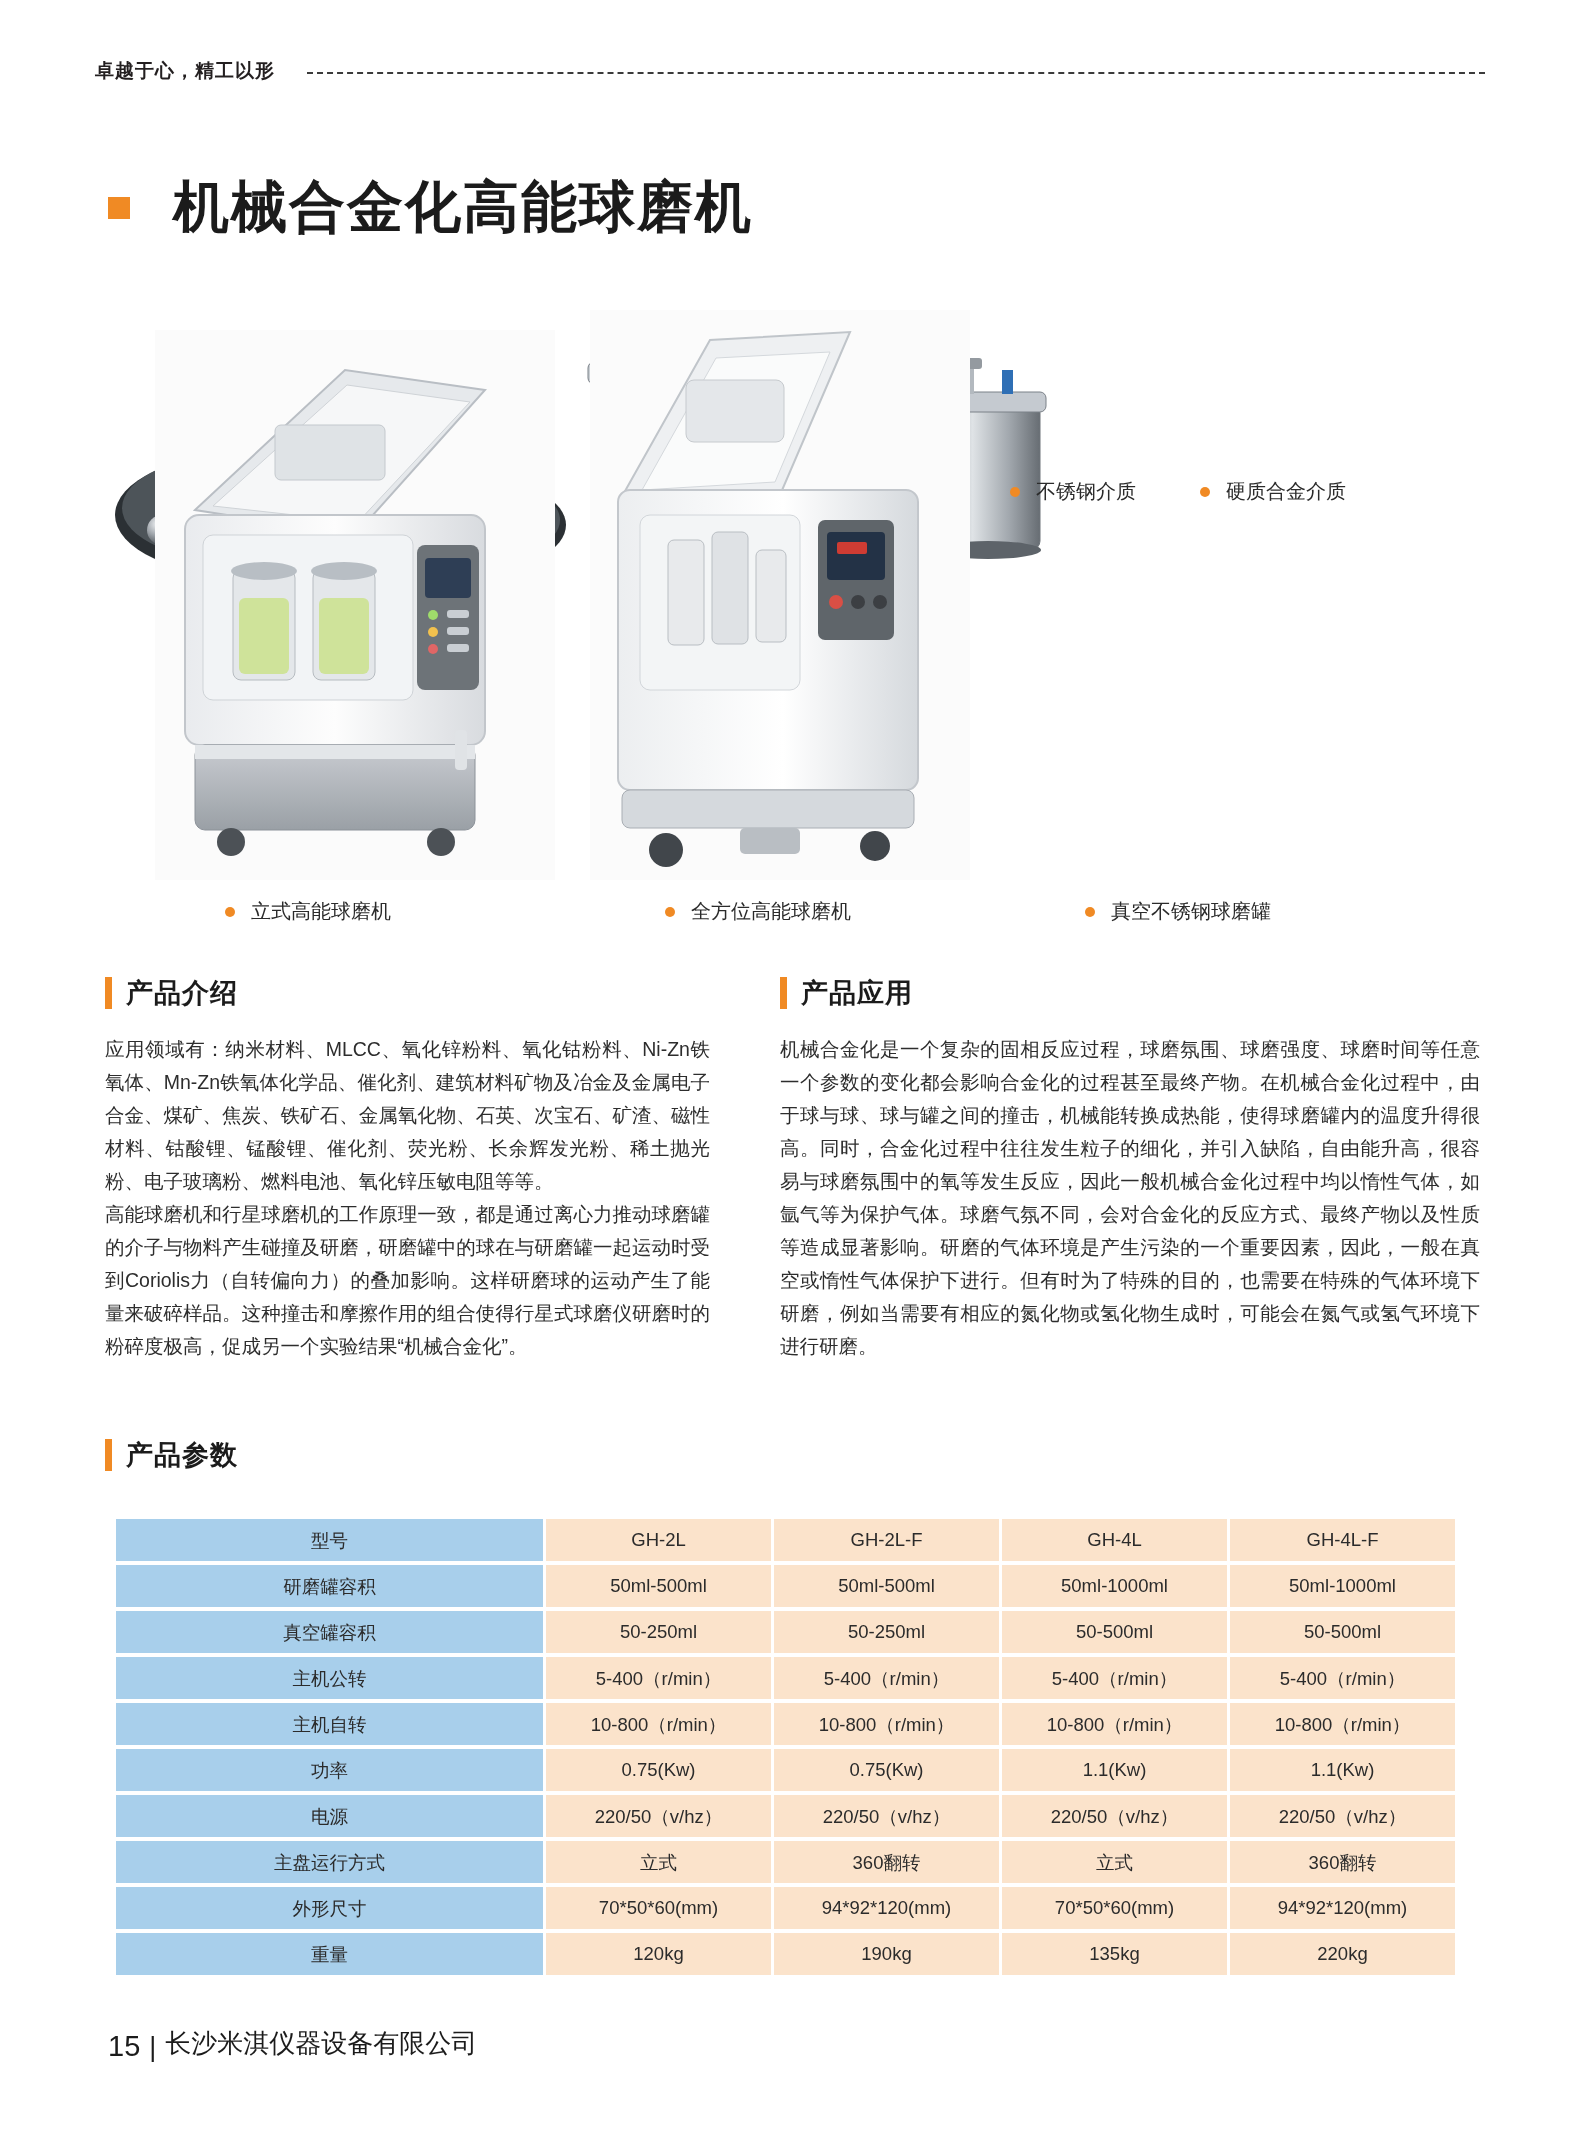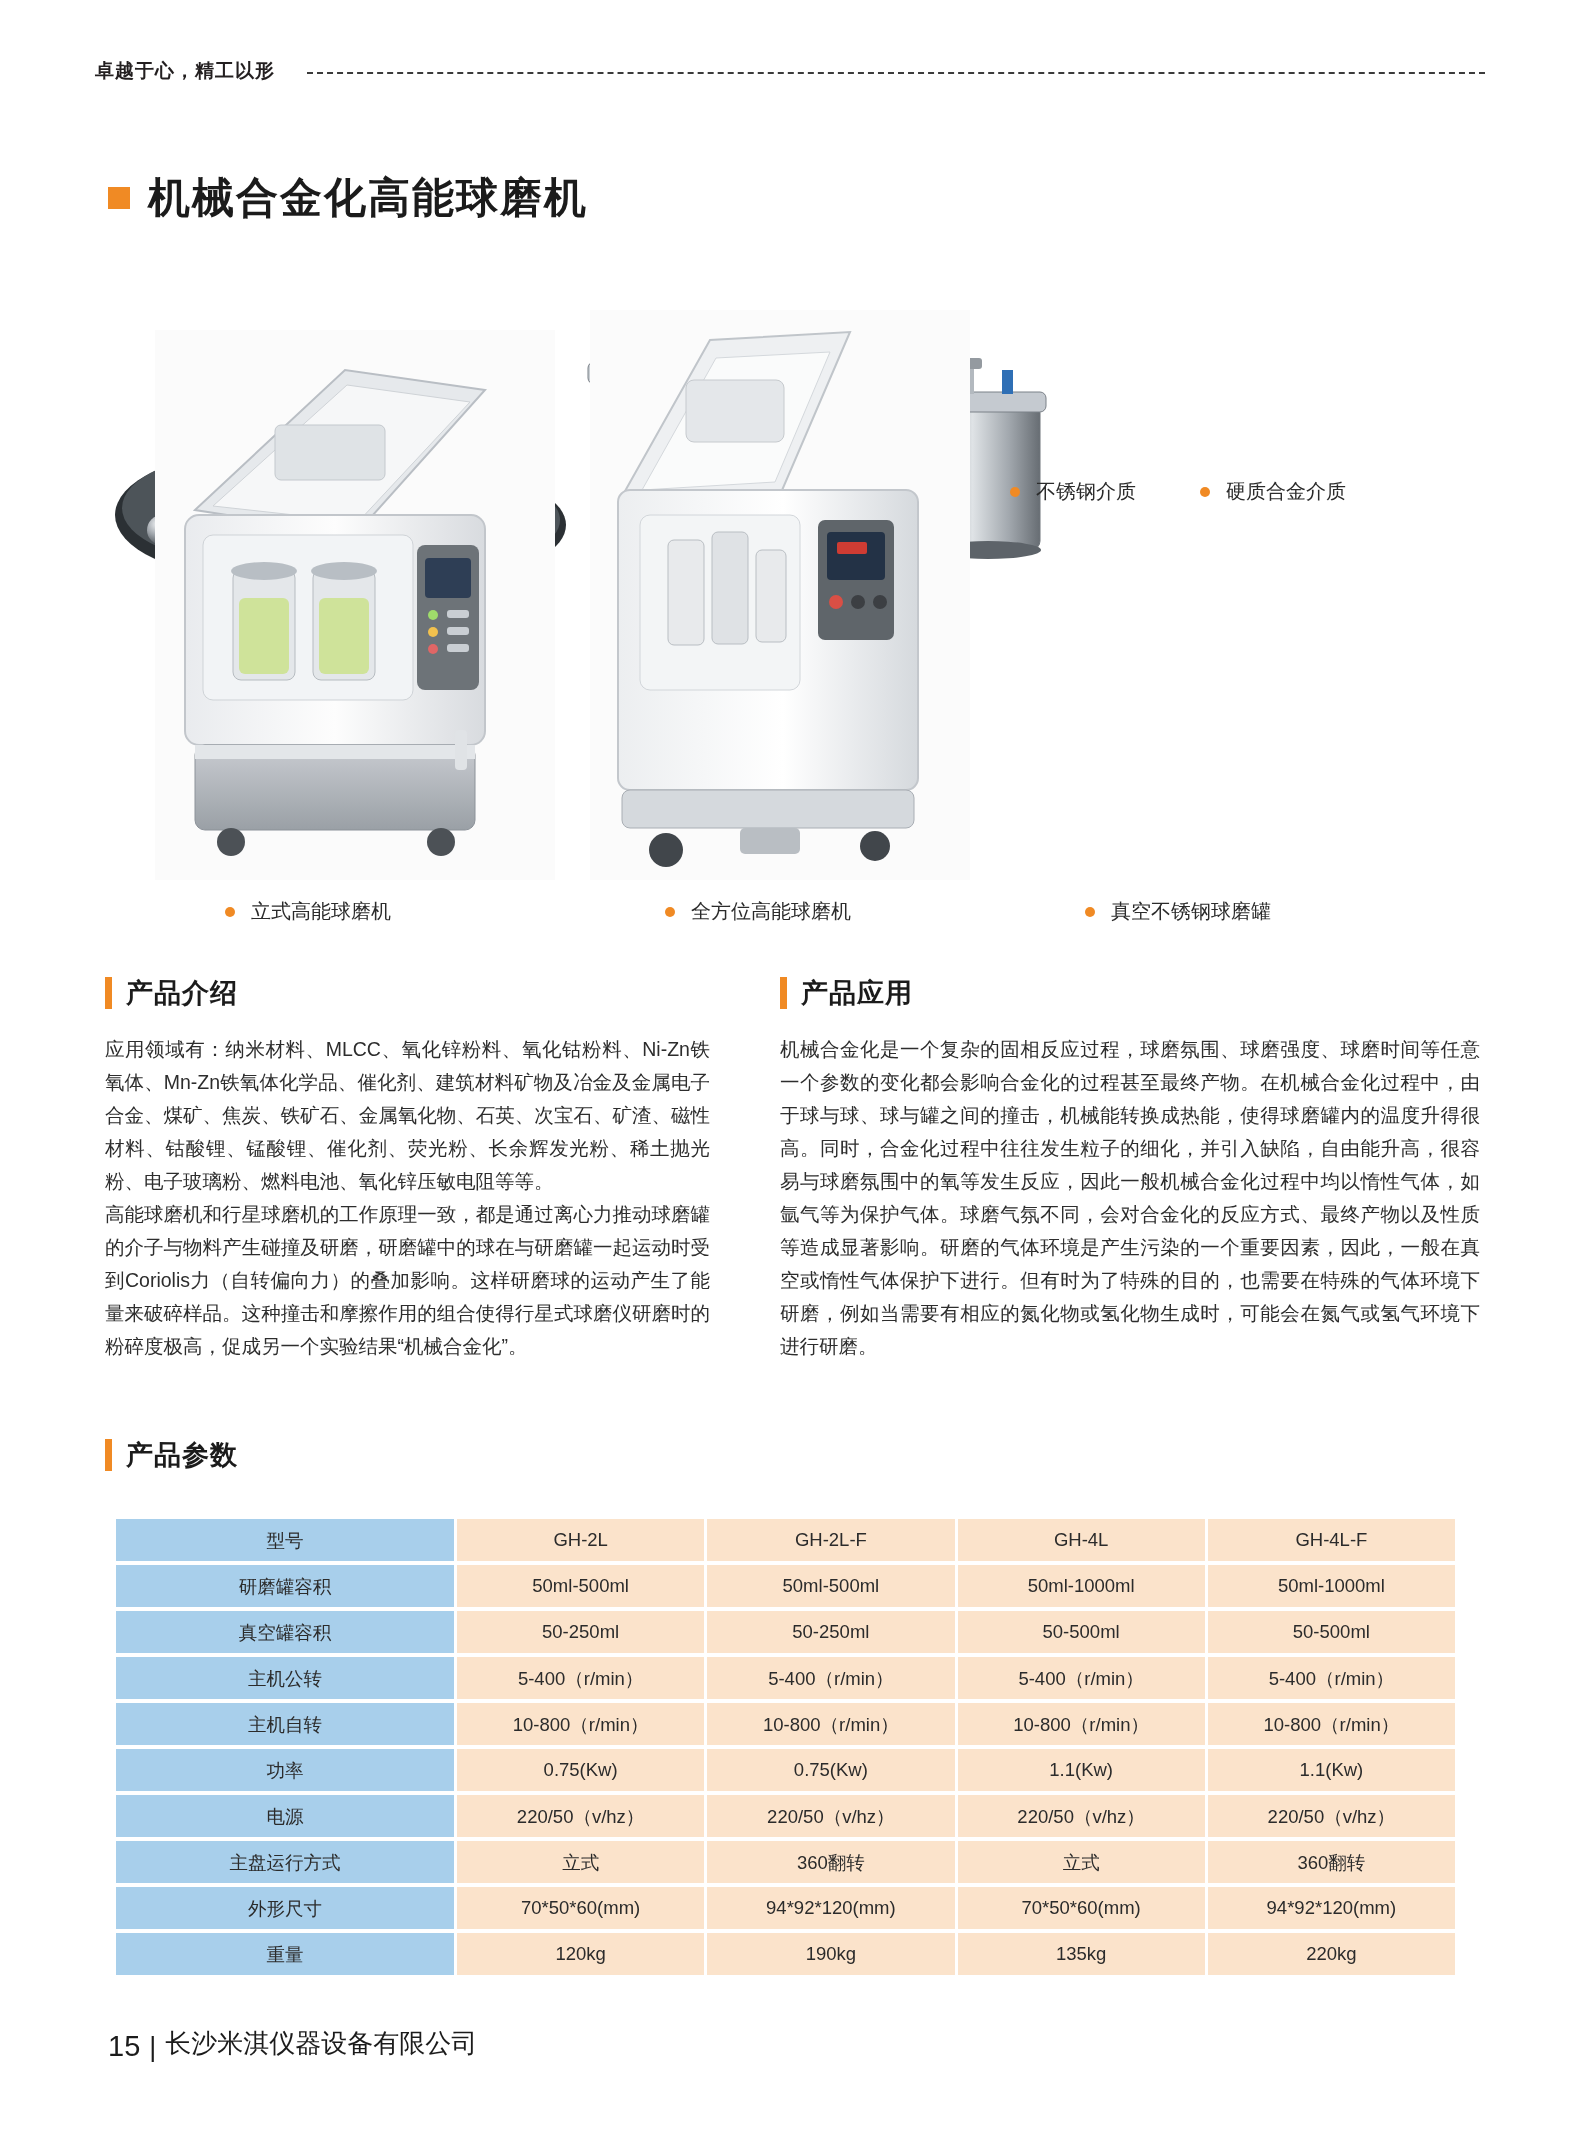--- a/index.html
+++ b/index.html
@@ -54,24 +54,25 @@
     align-items: center;
     gap: 18px;
   }
   .title-square {
     width: 22px;
     height: 22px;
     background: #f08a24;
     display: inline-block;
   }
   .title-text {
-    font-size: 42px;
+    font-size: 56px;
     font-weight: 700;
     letter-spacing: 2px;
     color: #1b1b1b;
+    margin-left: 25px;
   }
 
   
   .gallery {
     position: absolute;
     top: 300px;
     left: 100px;
     width: 1380px;
     height: 650px;
   }
@@ -139,21 +140,21 @@
   }
   table.params td {
     height: 42px;
     text-align: center;
     vertical-align: middle;
     color: #2b2b2b;
     padding: 0 4px;
   }
   table.params td.hdr {
     background: #a8cfeb;
-    width: 338px;
+    width: 427px;
     font-weight: 400;
   }
   table.params td.val {
     background: #fbe3cb;
   }
 
   
   .footer {
     position: absolute;
     left: 108px;

